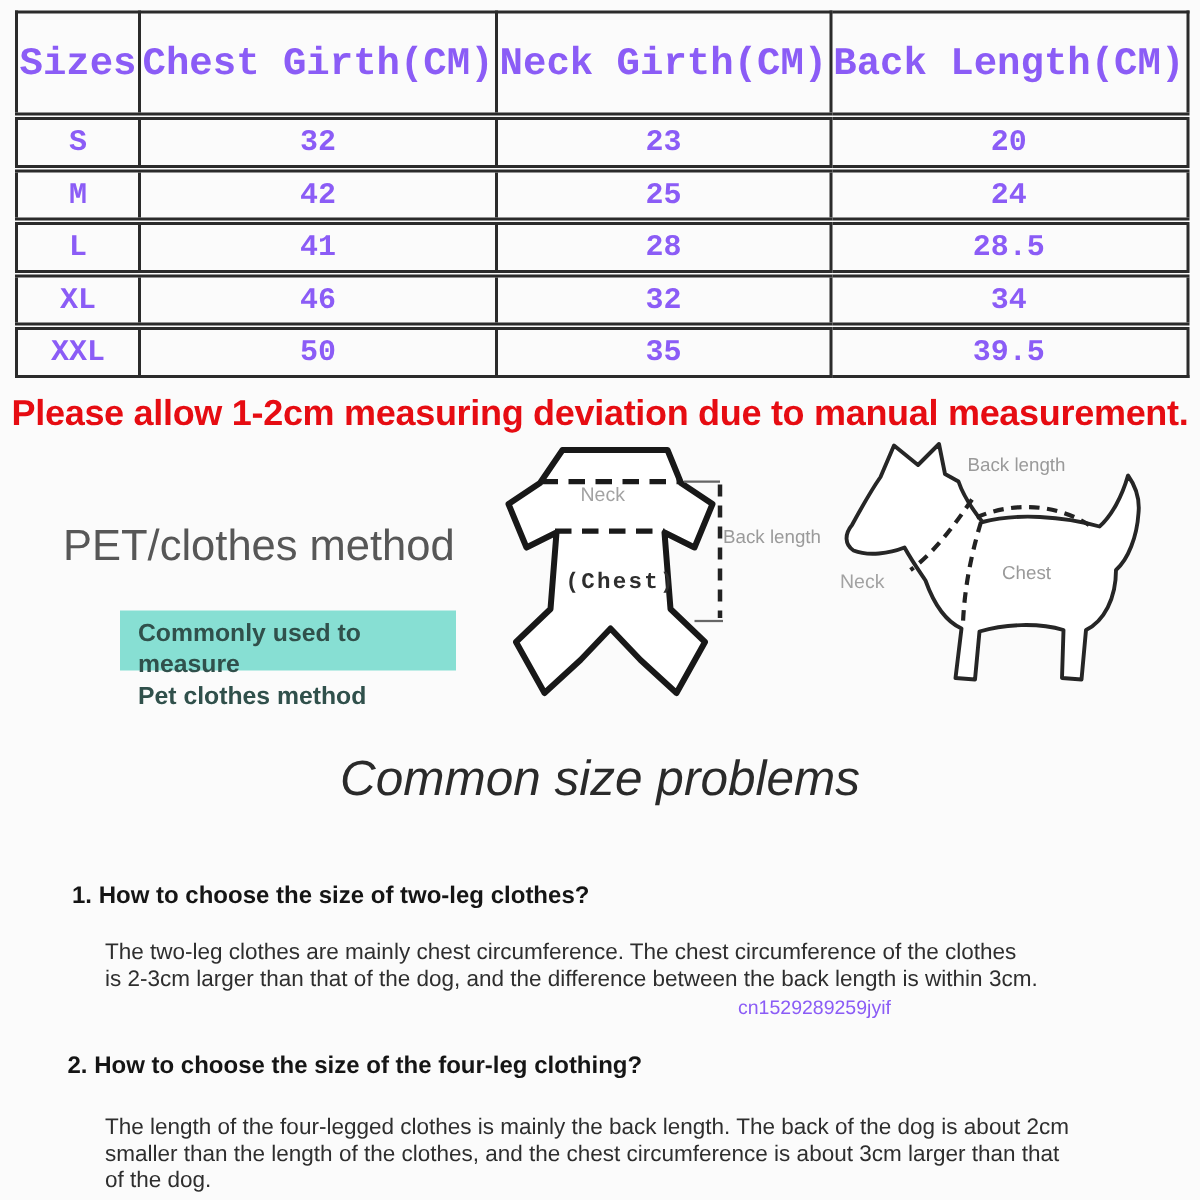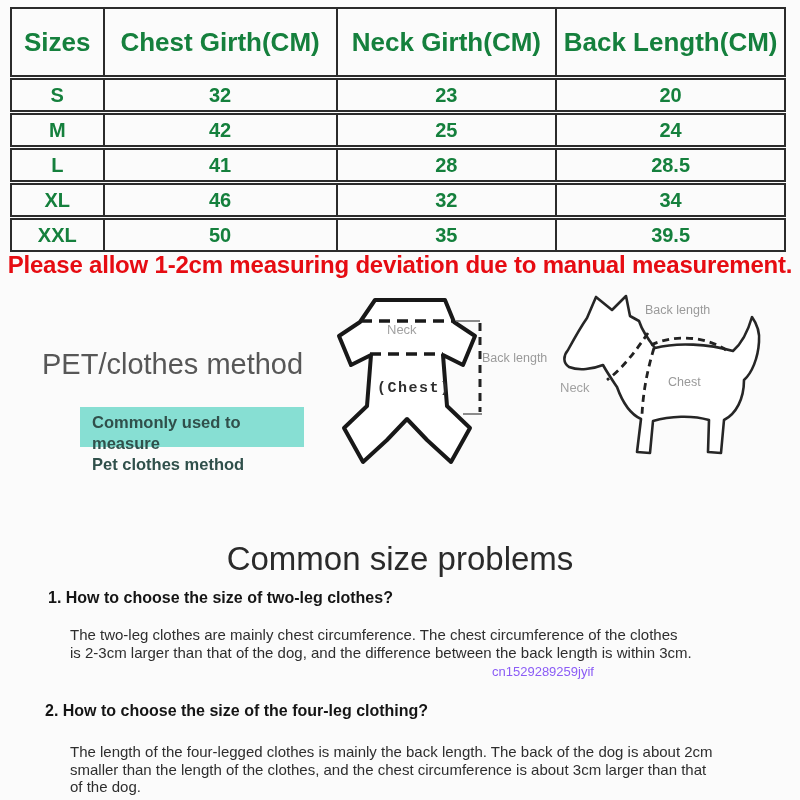--- a/index.html
+++ b/index.html
@@ -1,50 +1,50 @@
 <!DOCTYPE html>
 <html><head>
 <meta charset="utf-8">
 <style>
   html,body{margin:0;padding:0;background:#f6f6f6;}
   #page{position:relative;width:800px;height:800px;background:#fbfbfb;overflow:hidden;
         font-family:"Liberation Sans",sans-serif;}
 
   
   table.size{position:absolute;left:10px;top:7px;width:776px;border-collapse:collapse;
-             font-family:Liberation Sans, sans-serif;color:#15803d;}
+             font-family:Liberation Mono, monospace;color:#8b5cf6;}
   table.size th{height:64px;font-size:26px;font-weight:600;text-align:center;
                 border:2px solid #2b2b2b;border-bottom:5px double #2b2b2b;white-space:nowrap;}
   table.size td{height:28px;font-size:20px;font-weight:600;text-align:center;
                 border-left:2px solid #2b2b2b;border-right:2px solid #2b2b2b;
                 border-bottom:5px double #2b2b2b;}
   table.size tr:last-child td{border-bottom:2px solid #2b2b2b;}
   .col-sizes{width:93px;}.col-chest{width:235px;}.col-neck{width:221px;}.col-back{width:227px;}
 
   
-  .notice{position:absolute;left:0;top:251px;width:100%;text-align:center;
+  .notice{position:absolute;left:0;top:262px;width:100%;text-align:center;
           font-size:24px;font-weight:bold;letter-spacing:-0.2px;color:#e60c12;}
 
   
   .pet-title{position:absolute;left:42px;top:348px;font-size:29px;color:#575757;}
   .teal-box{position:absolute;left:80px;top:407px;width:224px;height:40px;box-sizing:border-box;
             background:#87dfd3;padding:5px 0 0 12px;font-size:16.5px;line-height:21px;
             font-weight:bold;color:#30504b;}
   .diagram{position:absolute;}
   .garment-svg{left:323px;top:292px;}
   .dog-svg{left:543px;top:288px;}
   svg text{font-family:"Liberation Sans",sans-serif;}
   .svg-label{fill:#a2a2a2;font-size:13px;}
   .svg-label-sm{fill:#9a9a9a;font-size:12.5px;}
   .chest-label{fill:#2e2e2e;font-size:15px;font-weight:bold;letter-spacing:1.5px;
                font-family:"Liberation Mono",monospace;}
 
   
-  .faq-title{position:absolute;left:0;top:540px;width:100%;text-align:center;
-             font-size:33px;color:#2a2a2a;}
+  .faq-title{position:absolute;left:0;top:500px;width:100%;text-align:center;
+             font-size:33px;color:#2a2a2a;font-style:italic;}
   .question{position:absolute;font-size:16px;font-weight:bold;color:#151515;}
   .q1{left:48px;top:589px;}
   .q2{left:45px;top:702px;}
   .answer{position:absolute;font-size:15px;line-height:17.5px;color:#2e2e2e;}
   .a1{left:70px;top:626px;width:622px;}
   .a2{left:70px;top:743px;width:648px;}
   .watermark{position:absolute;left:492px;top:664px;font-size:13px;color:#8b5cf6;}
 </style>
 </head>
 <body>

